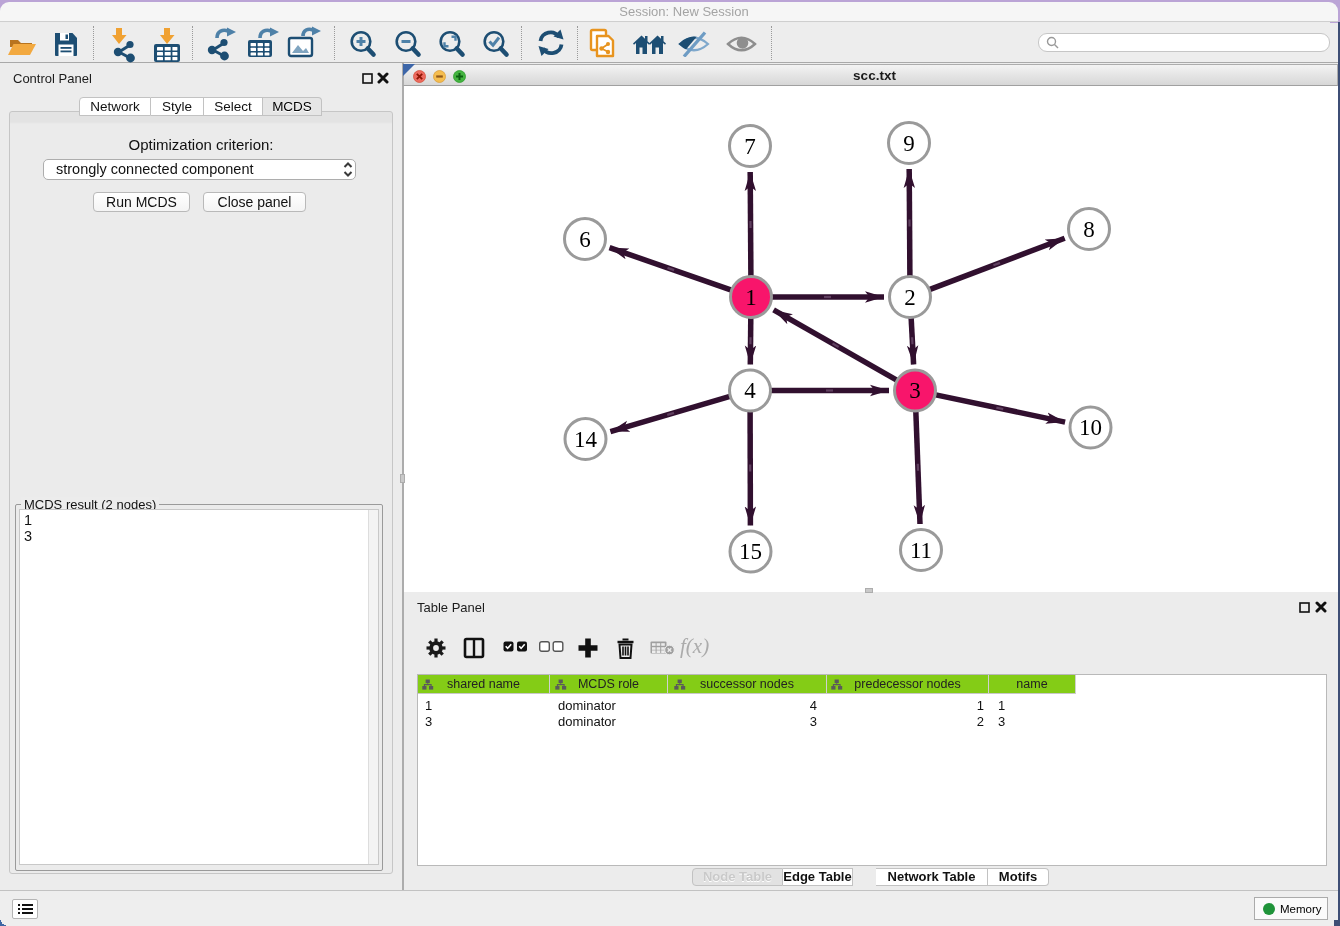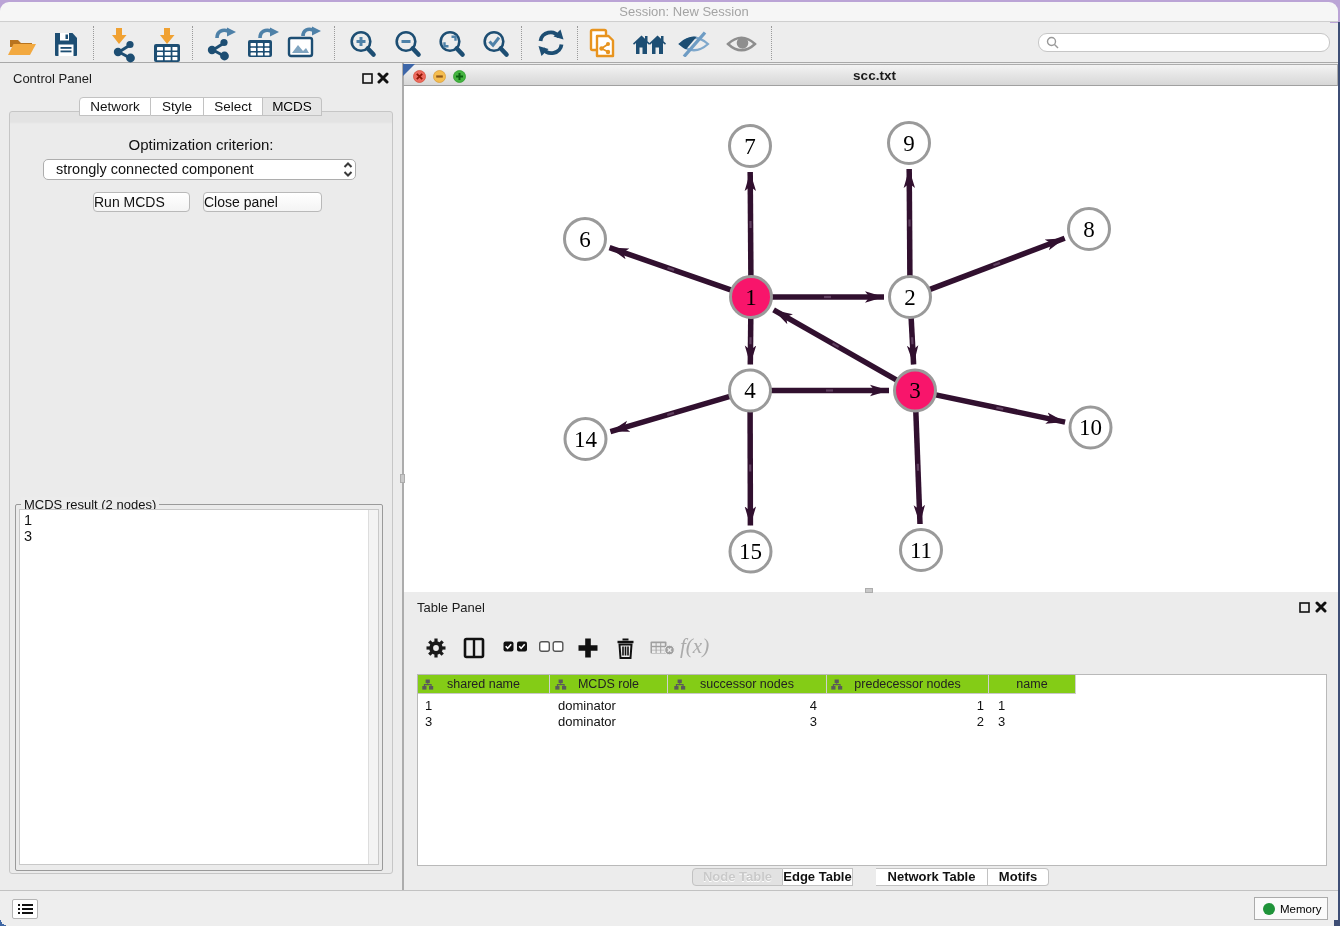--- a/index.html
+++ b/index.html
@@ -14,21 +14,21 @@
 #toolbar{left:0;top:23px;width:1338px;height:40px;background:#EDEDED;border-bottom:1px solid #A9A9A9;}
 .tsep{top:26px;height:34px;width:0;border-left:1px dotted #9a9a9a;}
 #searchbox{left:1038px;top:33px;width:292px;height:19px;background:#fff;border:1px solid #C6C6C6;border-radius:9px;}
 #leftdivider{left:402px;top:63px;width:2px;height:828px;background:#ACACAC;}
 
 #cphead{left:13px;top:71px;font-size:13px;color:#1c1c1c;}
 .tab{top:97px;height:19px;background:#fff;border:1px solid #C2C2C2;font-size:13.5px;text-align:center;line-height:17px;color:#111;}
 #cpanel{left:9px;top:111px;width:384px;height:763px;border:1px solid #C6C6C6;border-radius:3px;background:linear-gradient(#E3E3E3 0px,#E3E3E3 10px,#EBEBEB 12px);}
 #optlabel{left:9px;top:136px;width:384px;text-align:center;font-size:15px;color:#111;}
 #dropdown{left:43px;top:159px;width:313px;height:21px;background:#fff;border:1px solid #ADADAD;border-radius:5px;font-size:14.5px;line-height:19px;padding-left:12px;color:#111;}
-.btn{top:192px;height:20px;background:linear-gradient(#ffffff,#f4f4f4);border:1px solid #B9B9B9;border-radius:4px;font-size:14px;line-height:18px;color:#111;}
+.btn{top:192px;height:20px;background:linear-gradient(#ffffff,#f4f4f4);border:1px solid #B9B9B9;border-radius:4px;font-size:14px;text-align:center;line-height:18px;color:#111;}
 #fieldset{left:15px;top:504px;width:368px;height:367px;border:1px solid #9a9a9a;border-radius:2px;}
 #fslegend{left:21px;top:497px;background:#ECECEC;padding:0 3px;font-size:13px;color:#111;}
 #fstext{left:19px;top:509px;width:360px;height:356px;background:#fff;border:1px solid #C8C8C8;font-size:14.5px;line-height:16px;padding:2px 0 0 4px;color:#111;}
 #fsscroll{left:368px;top:510px;width:10px;height:354px;background:#F3F3F3;border-left:1px solid #DDD;}
 
 #netwin{left:403px;top:64px;width:935px;height:528px;}
 #nettitle{left:0;top:0;width:935px;height:22px;background:linear-gradient(#F3F3F3,#D7D7D7);border:1px solid #ACACAC;border-bottom:1px solid #A0A0A0;}
 #nettext{left:4px;top:4px;width:935px;text-align:center;font-size:13.5px;font-weight:bold;color:#1a1a1a;}
 #netcanvas{left:1px;top:22px;width:934px;height:506px;background:#fff;}
 
@@ -205,21 +205,21 @@
 <div class="abs tab" style="left:151px;width:53px;border-left:none;">Style</div>
 <div class="abs tab" style="left:204px;width:59px;border-left:none;">Select</div>
 <div class="abs tab" style="left:263px;width:59px;border-left:none;border-radius:0 4px 0 0;background:#E6E6E6;color:#000000;text-shadow:0 1px 0 #fff;">MCDS</div>
 <div class="abs" id="optlabel">Optimization criterion:</div>
 <div class="abs" id="dropdown">strongly connected component</div>
 <svg class="abs" style="left:341px;top:161px;" width="14" height="17" viewBox="0 0 14 17">
     <path d="M3.5,6 L7,2.5 L10.5,6" fill="none" stroke="#3a3a3a" stroke-width="2"></path>
     <path d="M3.5,11 L7,14.5 L10.5,11" fill="none" stroke="#3a3a3a" stroke-width="2"></path>
   </svg>
 <div class="abs btn" style="left:93px;width:97px;">Run MCDS</div>
-<div class="abs btn" style="left:203px;width:119px;">Close panel</div>
+<div class="abs btn" style="left:203px;width:103px;">Close panel</div>
 <div class="abs" id="fieldset"></div>
 <div class="abs" id="fslegend">MCDS result (2 nodes)</div>
 <div class="abs" id="fstext">1<br>3</div>
 <div class="abs" id="fsscroll"></div>
 
 <div class="abs" id="netwin">
   <div class="abs" id="nettitle"></div>
   <div class="abs" id="nettext">scc.txt</div>
   <svg class="abs" style="left:10px;top:6px;" width="62" height="13">
     <circle cx="6.5" cy="6.5" r="6" fill="#ED6A5F" stroke="#D4533C" stroke-width="0.8"></circle>

